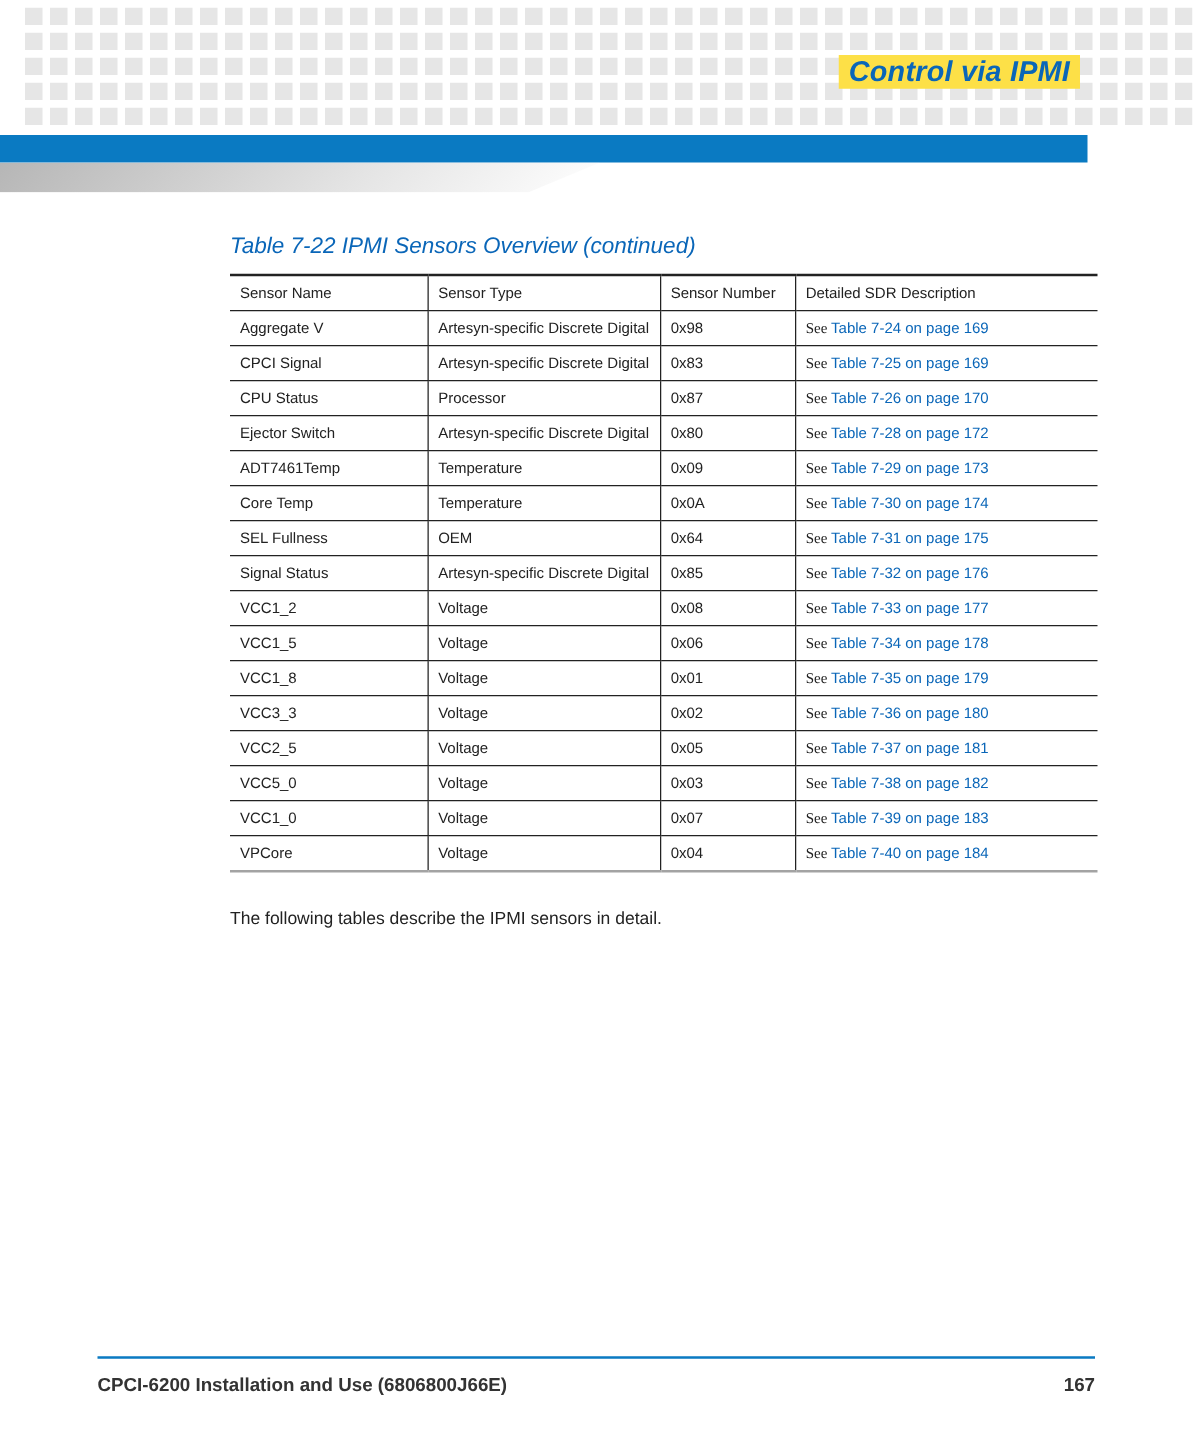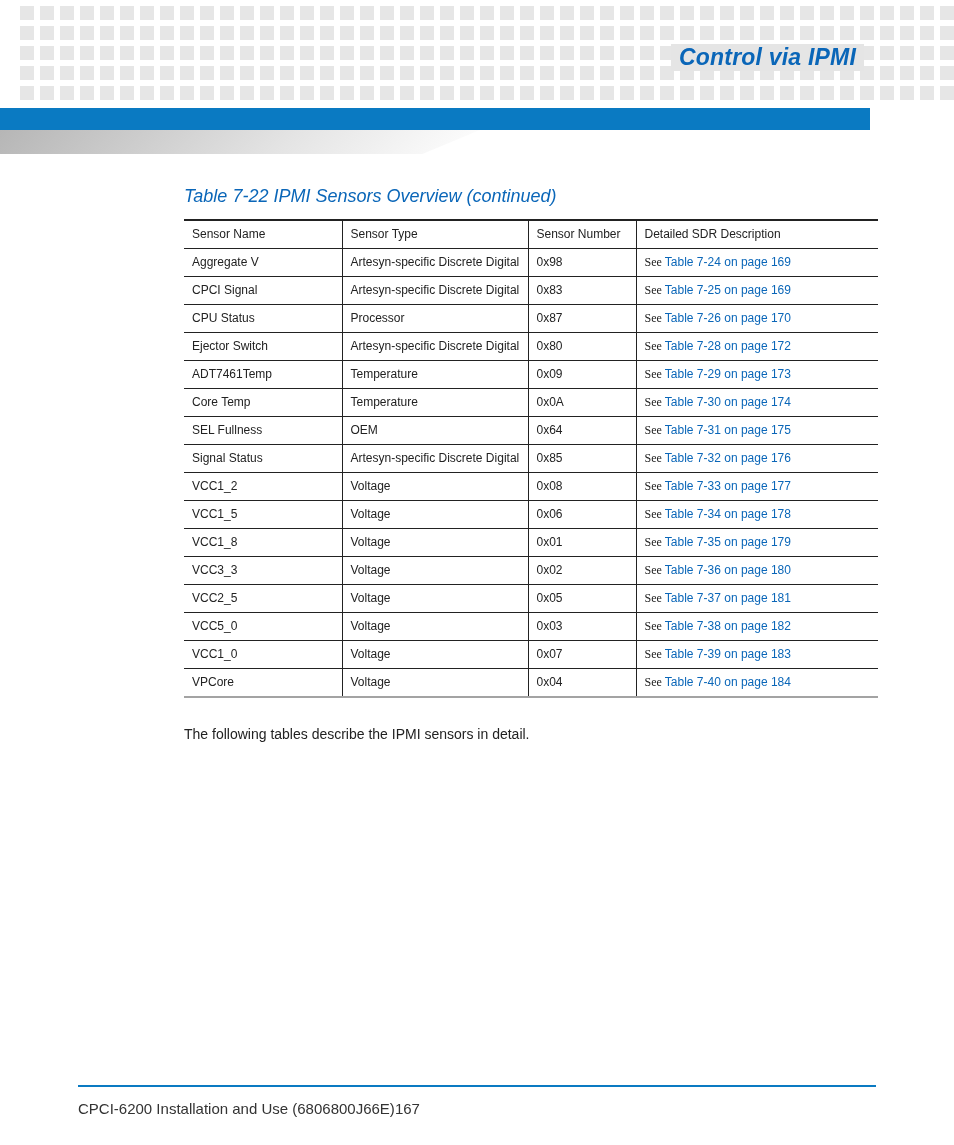--- a/index.html
+++ b/index.html
@@ -1,37 +1,37 @@
 <!DOCTYPE html>
 <html><head>
 <meta charset="utf-8">
 <style>
   * { box-sizing: border-box; margin: 0; padding: 0; }
   html, body { width: 954px; height: 1145px; background: #fff; font-family: "Segoe UI", "Myriad Pro", Arial, sans-serif; color: #222; }
   .page { position: relative; width: 954px; height: 1145px; }
   .dot-rows { position: absolute; top: 6px; left: 0; right: 0; }
   .dot-row { display: flex; gap: 6px; padding-left: 20px; padding-right: 20px; margin-bottom: 6px; overflow: hidden; white-space: nowrap; }
   .dot { width: 14px; height: 14px; background: #e6e6e6; flex: 0 0 14px; }
-  .chapter-title { position: absolute; top: 44px; right: 90px; color: #0a66b8; font-weight: 700; font-size: 23px; font-style: italic; background: #e5e5e5; padding: 0 8px; letter-spacing: 0.2px; }
+  .chapter-title { position: absolute; top: 44px; right: 90px; color: #0a66b8; font-weight: 700; font-size: 23px; font-style: italic; background: #fde047; padding: 0 8px; letter-spacing: 0.2px; }
   .blue-bar { position: absolute; top: 108px; left: 0; height: 22px; width: 870px; background: #0a7ac2; }
   .tri-strip { position: absolute; top: 130px; left: 0; width: 480px; height: 24px; background: linear-gradient(135deg, #7a7a7a 0%, #cfcfcf 60%, #fff 100%); clip-path: polygon(0 0, 100% 0, 88% 100%, 0 100%); opacity: 0.55; }
   .content { position: absolute; top: 186px; left: 184px; width: 694px; }
   .table-caption { color: #0a66b8; font-style: italic; font-size: 18px; margin-bottom: 12px; }
   table { border-collapse: collapse; width: 100%; table-layout: fixed; font-size: 12px; }
   col.c1 { width: 158px; } col.c2 { width: 186px; } col.c3 { width: 108px; } col.c4 { width: 242px; }
   th, td { border: 1px solid #222; padding: 6px 8px; text-align: left; vertical-align: top; font-weight: 400; line-height: 1.25; }
   thead th { border-top: 2px solid #222; border-bottom: 1px solid #222; font-weight: 400; }
   tbody tr:last-child td { border-bottom: 2px solid #a3a3a3; }
   thead th:first-child, tbody td:first-child { border-left: none; }
   thead th:last-child,  tbody td:last-child  { border-right: none; }
   .see { color: #222; font-family: Liberation Serif, serif; }
   .link { color: #0a66b8; }
   .body-text { margin-top: 28px; font-size: 14px; }
   .footer-rule { position: absolute; left: 78px; right: 78px; bottom: 58px; height: 2px; background: #0a7ac2; }
-  .footer { position: absolute; left: 78px; right: 78px; bottom: 28px; display: flex; justify-content: flex-start; font-size: 15px; color: #333; }
+  .footer { position: absolute; left: 78px; right: 78px; bottom: 28px; display: flex; justify-content: space-between; font-size: 15px; color: #333; font-weight: bold; }
 </style>
 </head>
 <body>
 
 <div class="page">
   <div class="dot-rows">
     <div class="dot-row">
         <span class="dot"></span>
         <span class="dot"></span>
         <span class="dot"></span>

